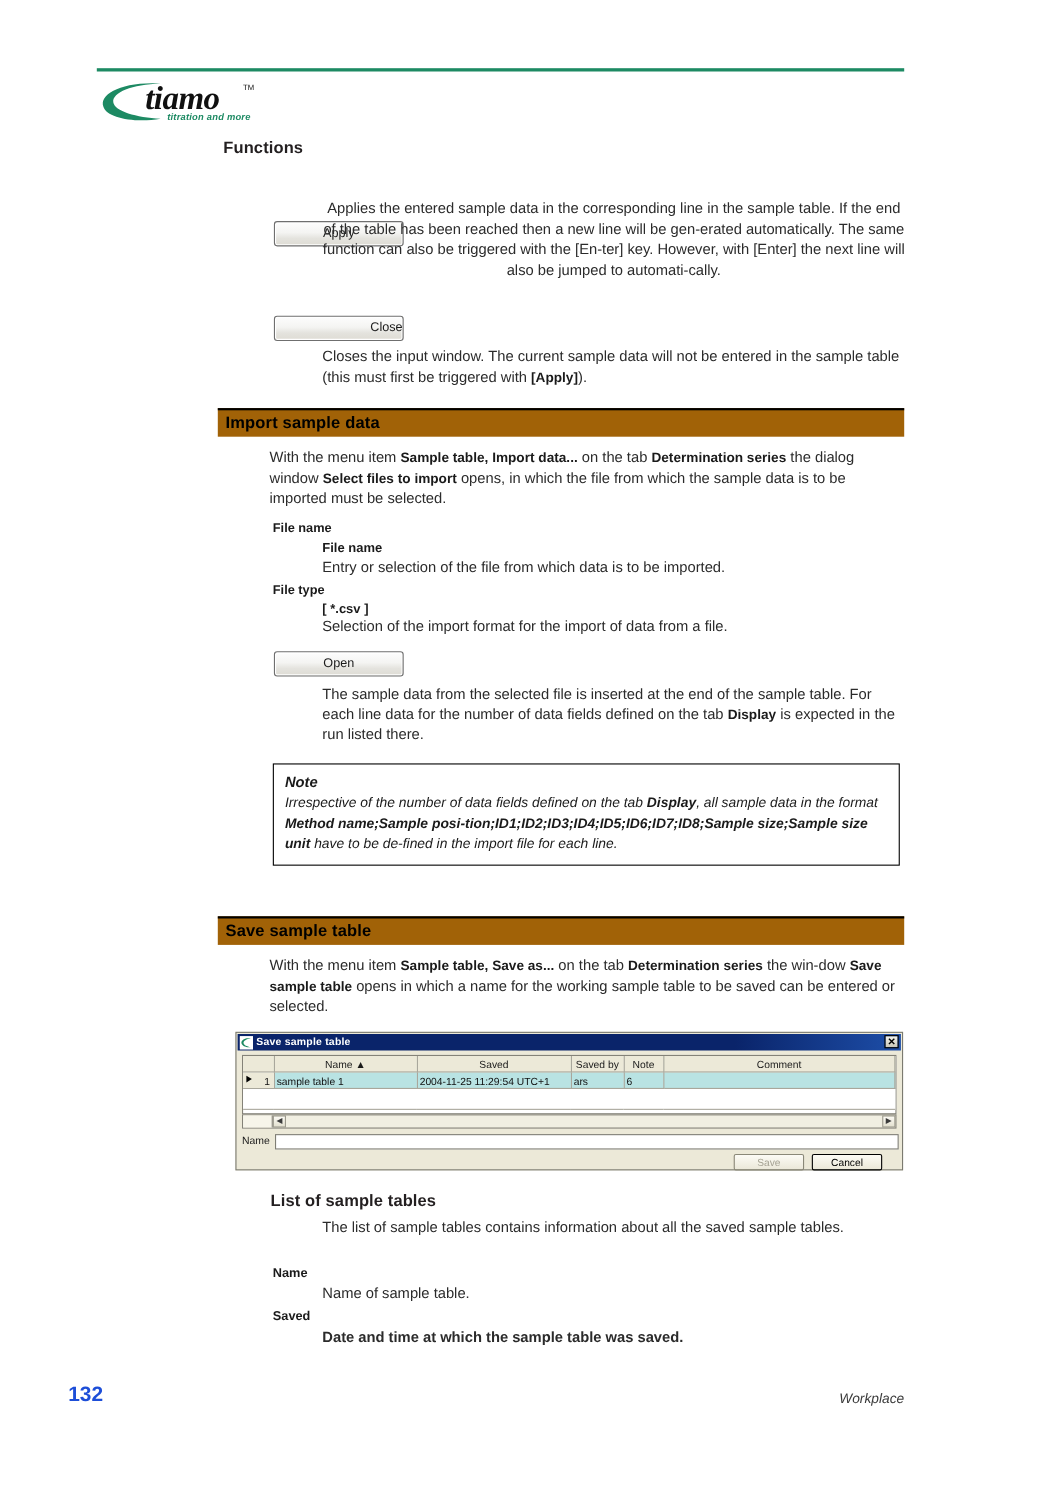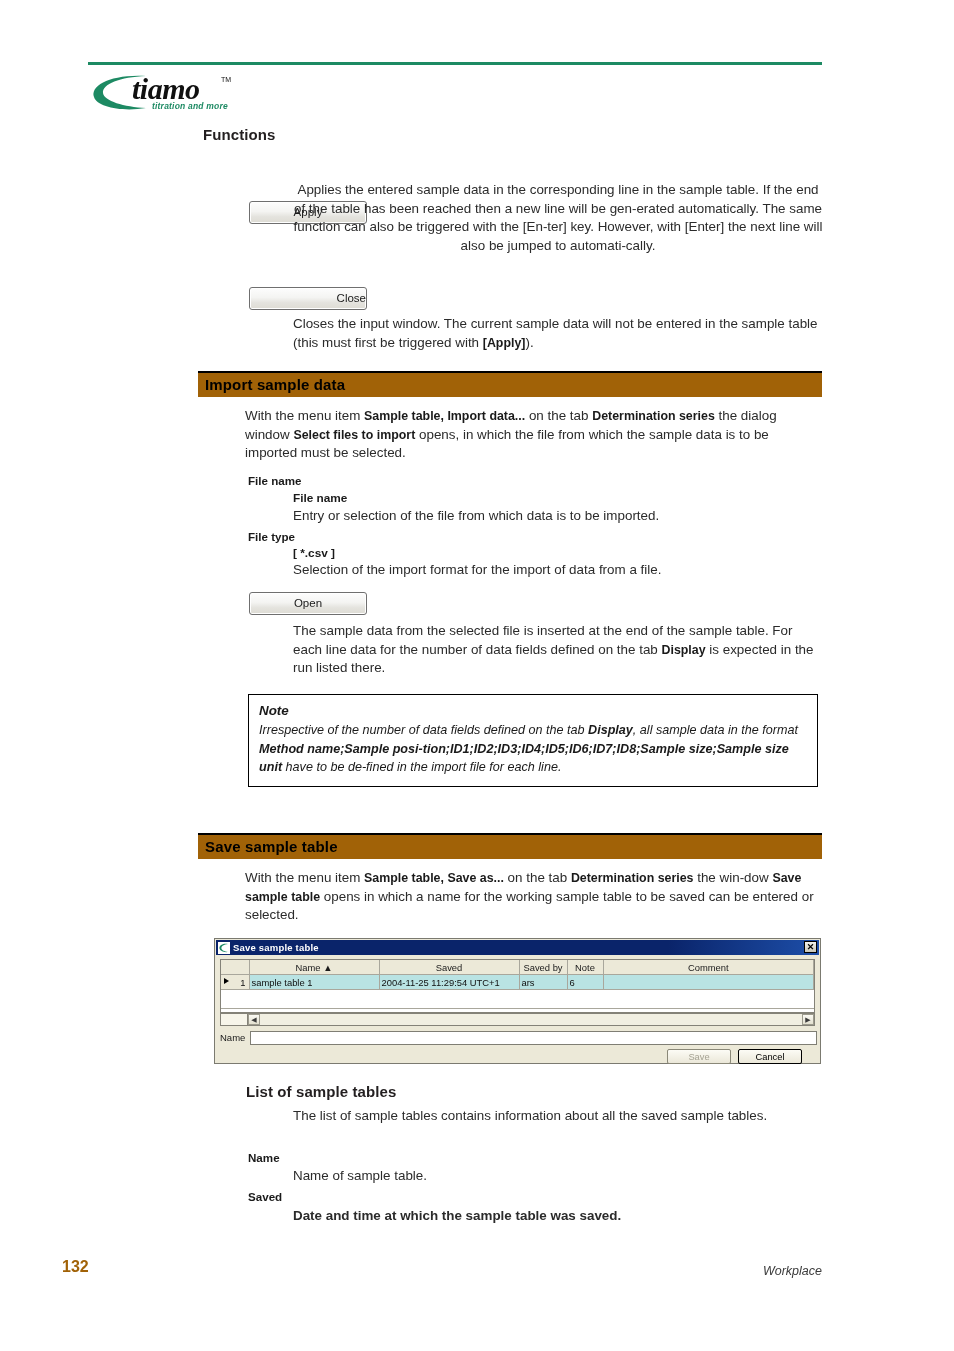--- a/index.html
+++ b/index.html
@@ -273,23 +273,23 @@
     text-align: center;
     box-sizing: border-box;
   }
   .dlg-btn.save   { left: 452px; color: #a5a293; }
   .dlg-btn.cancel { left: 523px; color: #000; border:1px solid #000; }
 
   
   .pgnum {
     position: absolute;
     left: 62px; top: 1258px;
-    font-size: 16px;
-    font-weight: bold;
-    color: #a16207;
+    font-size: 19px;
+    font-weight: bold;
+    color: #1d4ed8;
   }
   .foot-right {
     position: absolute;
     right: 132px; top: 1264px;
     font-size: 12.5px;
     font-style: italic;
     color: #3a3a3a;
   }
 </style>
 </head>

